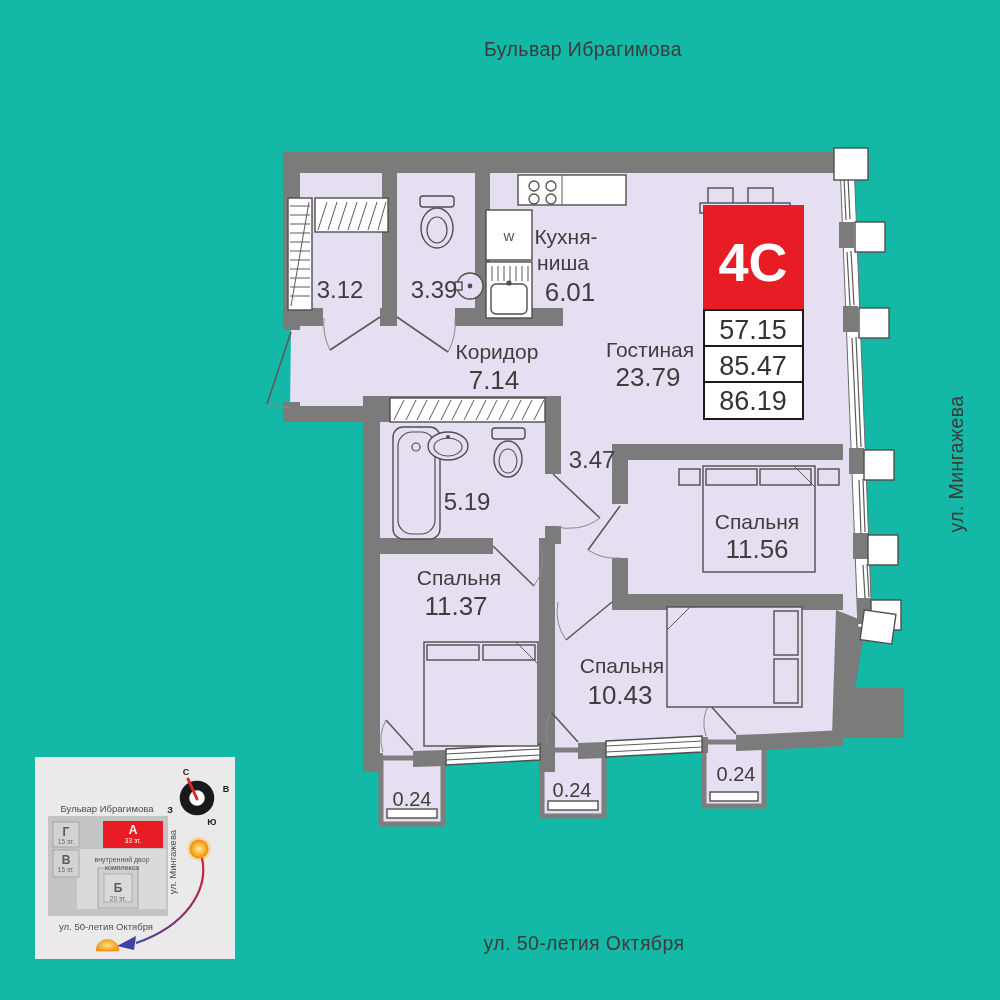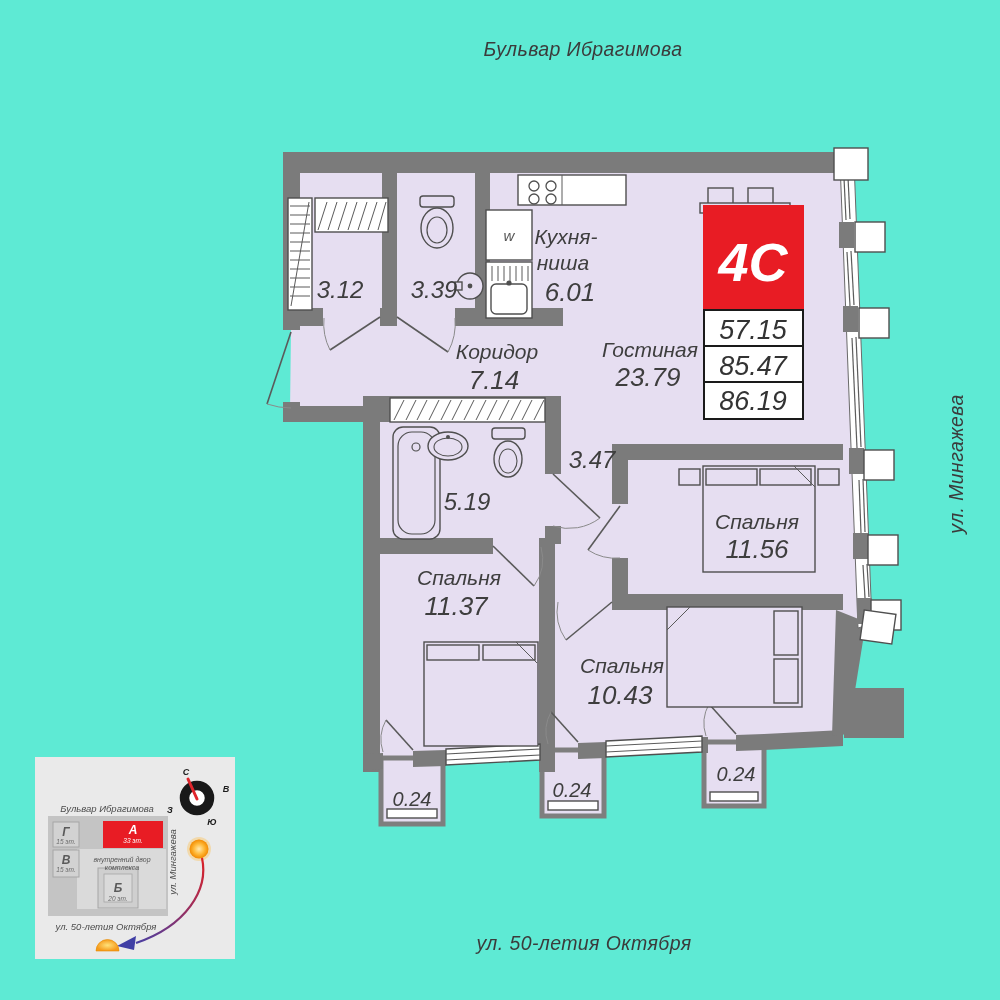--- a/index.html
+++ b/index.html
@@ -1,17 +1,17 @@
 <!DOCTYPE html>
 <html><head>
 <meta charset="utf-8">
 <style>
   html,body{margin:0;padding:0;background:#fff;}
-  .stage{position:relative;width:1000px;height:1000px;background:#5eead4;overflow:hidden;
-         font-family:"Liberation Sans",sans-serif;color:#3a3a3a;font-style:italic;}
+  .stage{position:relative;width:1000px;height:1000px;background:#14b8a6;overflow:hidden;
+         font-family:"Liberation Sans",sans-serif;color:#3a3a3a;}
   .street{position:absolute;font-size:19.5px;font-weight:500;letter-spacing:.4px;color:#3b3b3b;white-space:nowrap;}
   .street-top{top:38px;left:383px;width:400px;text-align:center;}
   .street-bottom{top:932px;left:384px;width:400px;text-align:center;}
   .street-right{top:464px;left:956px;transform:translate(-50%,-50%) rotate(-90deg);}
   svg{position:absolute;left:0;top:0;}
   svg text{font-family:"Liberation Sans",sans-serif;fill:#3e3e3e;text-anchor:middle;}
   .t21{font-size:21px;} .t24{font-size:24px;} .t26{font-size:26px;} .t20{font-size:20px;}
   .badge-code{font-size:54px;font-weight:600;fill:#ffffff;}
   .badge-num{font-size:27px;fill:#333333;}
   .washer{font-size:15px;fill:#555555;}

